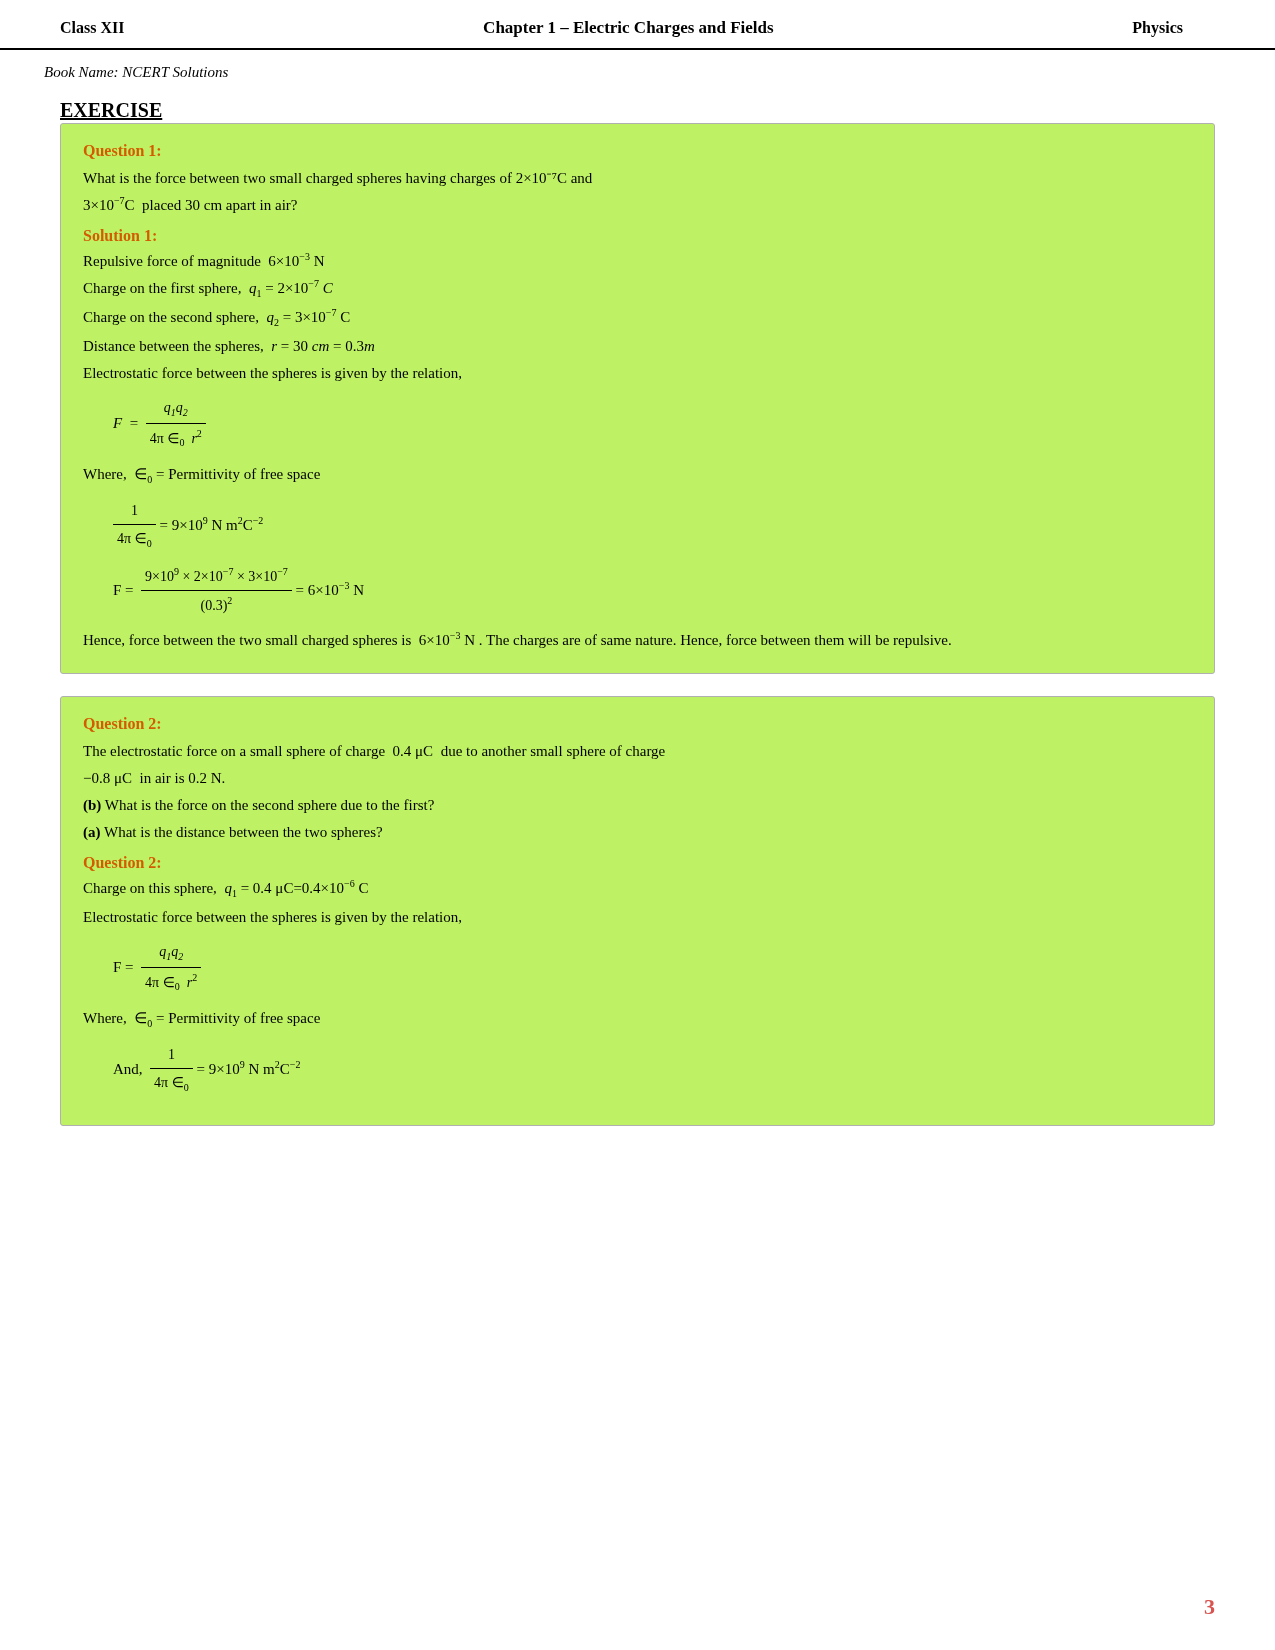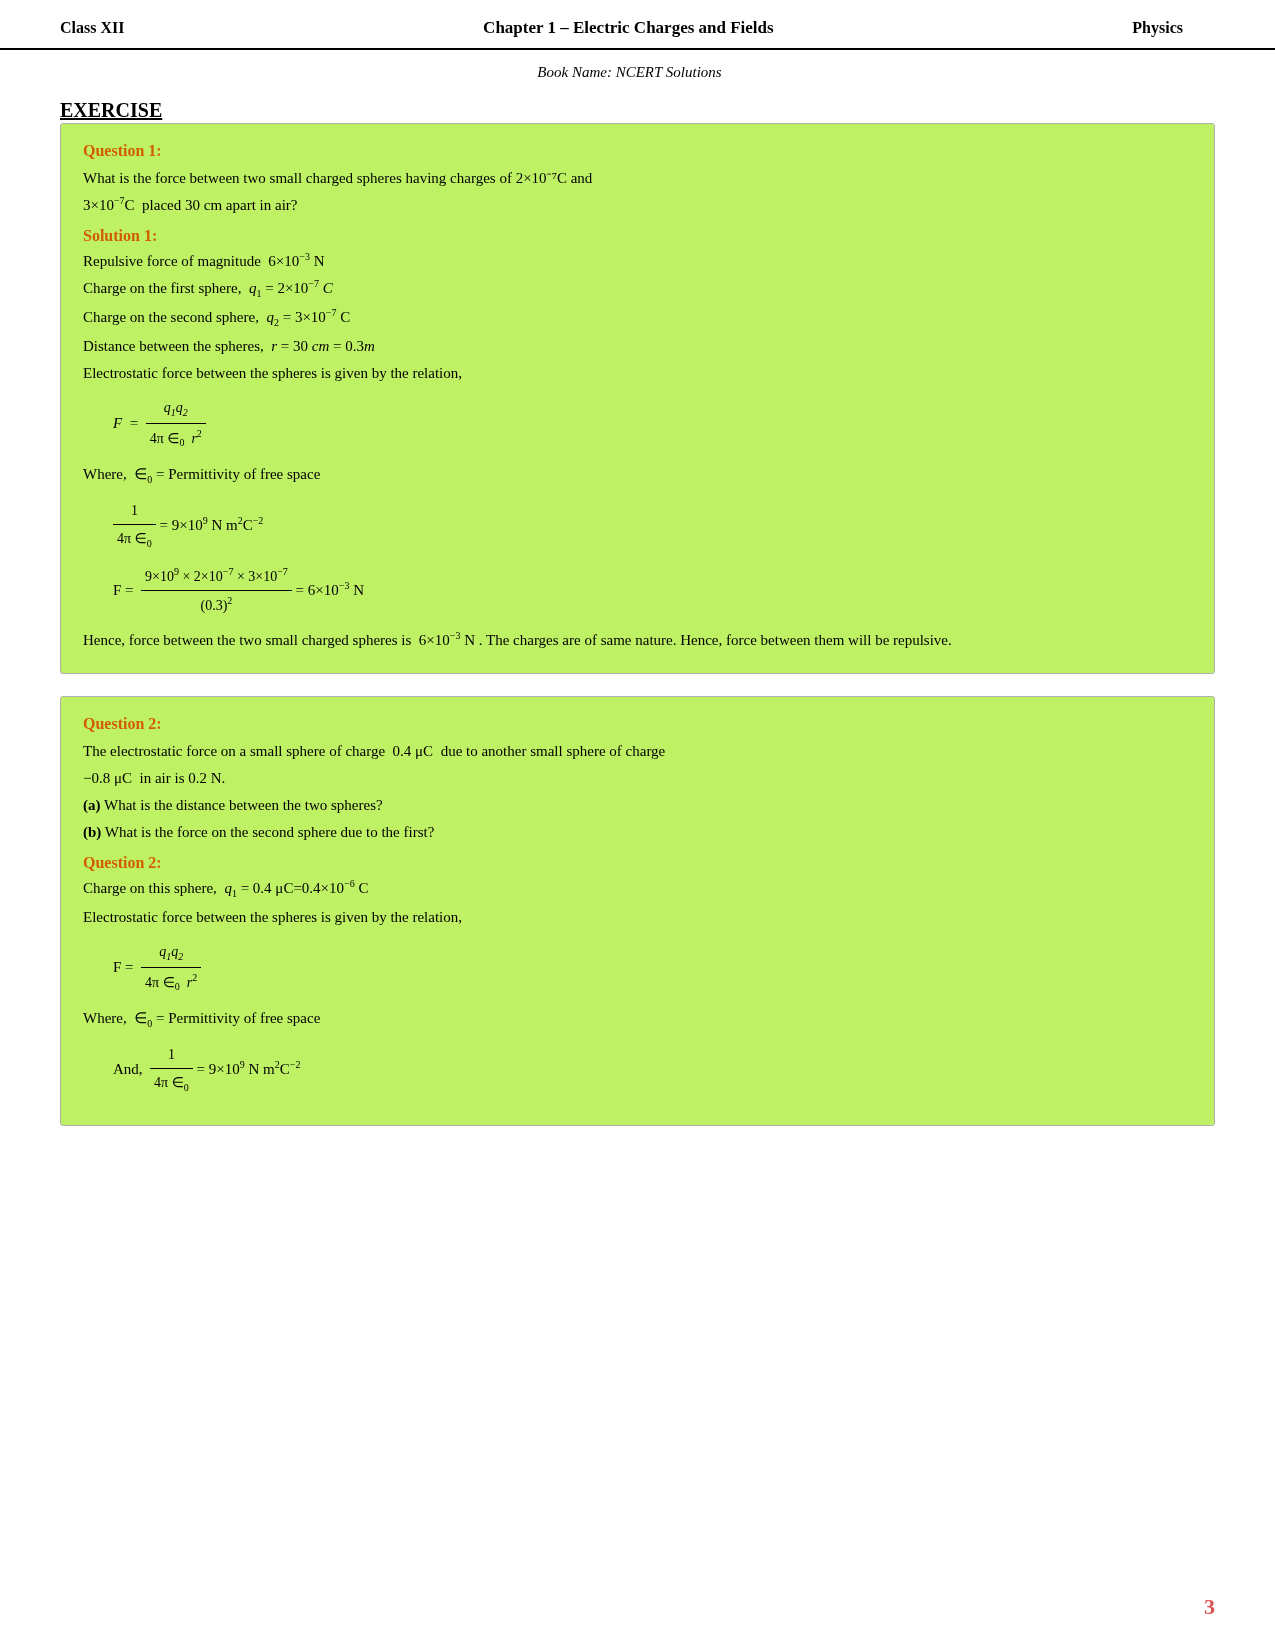--- a/index.html
+++ b/index.html
@@ -34,21 +34,21 @@
     .header-center {
       font-size: 17px;
       font-weight: bold;
     }
     .header-right {
       font-size: 16px;
       font-weight: bold;
     }
     
     .book-name-line {
-      text-align: center;
+      text-align: left;
       padding: 14px 60px 0 44px;
       font-style: italic;
       font-size: 15px;
     }
     
     .main-content {
       padding: 18px 60px 20px 60px;
     }
     .exercise-heading {
       font-size: 20px;
@@ -189,22 +189,22 @@
 
       <div class="text-block">
         Hence, force between the two small charged spheres is &nbsp;6×10<sup>−3</sup> N . The charges are of same nature. Hence, force between them will be repulsive.
       </div>
     </div>
 
     <div class="question-box">
       <div class="question-title">Question 2:</div>
       <div class="text-block">The electrostatic force on a small sphere of charge &nbsp;0.4 μC &nbsp;due to another small sphere of charge</div>
       <div class="text-block">−0.8 μC &nbsp;in air is 0.2 N.</div>
+      <div class="text-block"><span class="bold">(b)</span> What is the force on the second sphere due to the first?</div>
       <div class="text-block"><span class="bold">(a)</span> What is the distance between the two spheres?</div>
-      <div class="text-block"><span class="bold">(b)</span> What is the force on the second sphere due to the first?</div>
 
       <div class="solution-title">Question 2:</div>
 
       <div class="text-block">Charge on this sphere, &nbsp;<span class="italic">q</span><sub>1</sub> = 0.4 μC=0.4×10<sup>−6</sup> C</div>
       <div class="text-block">Electrostatic force between the spheres is given by the relation,</div>
 
       <div class="formula-block">
         <div class="formula-line">
           <span>F = &nbsp;</span>
           <span class="frac">

